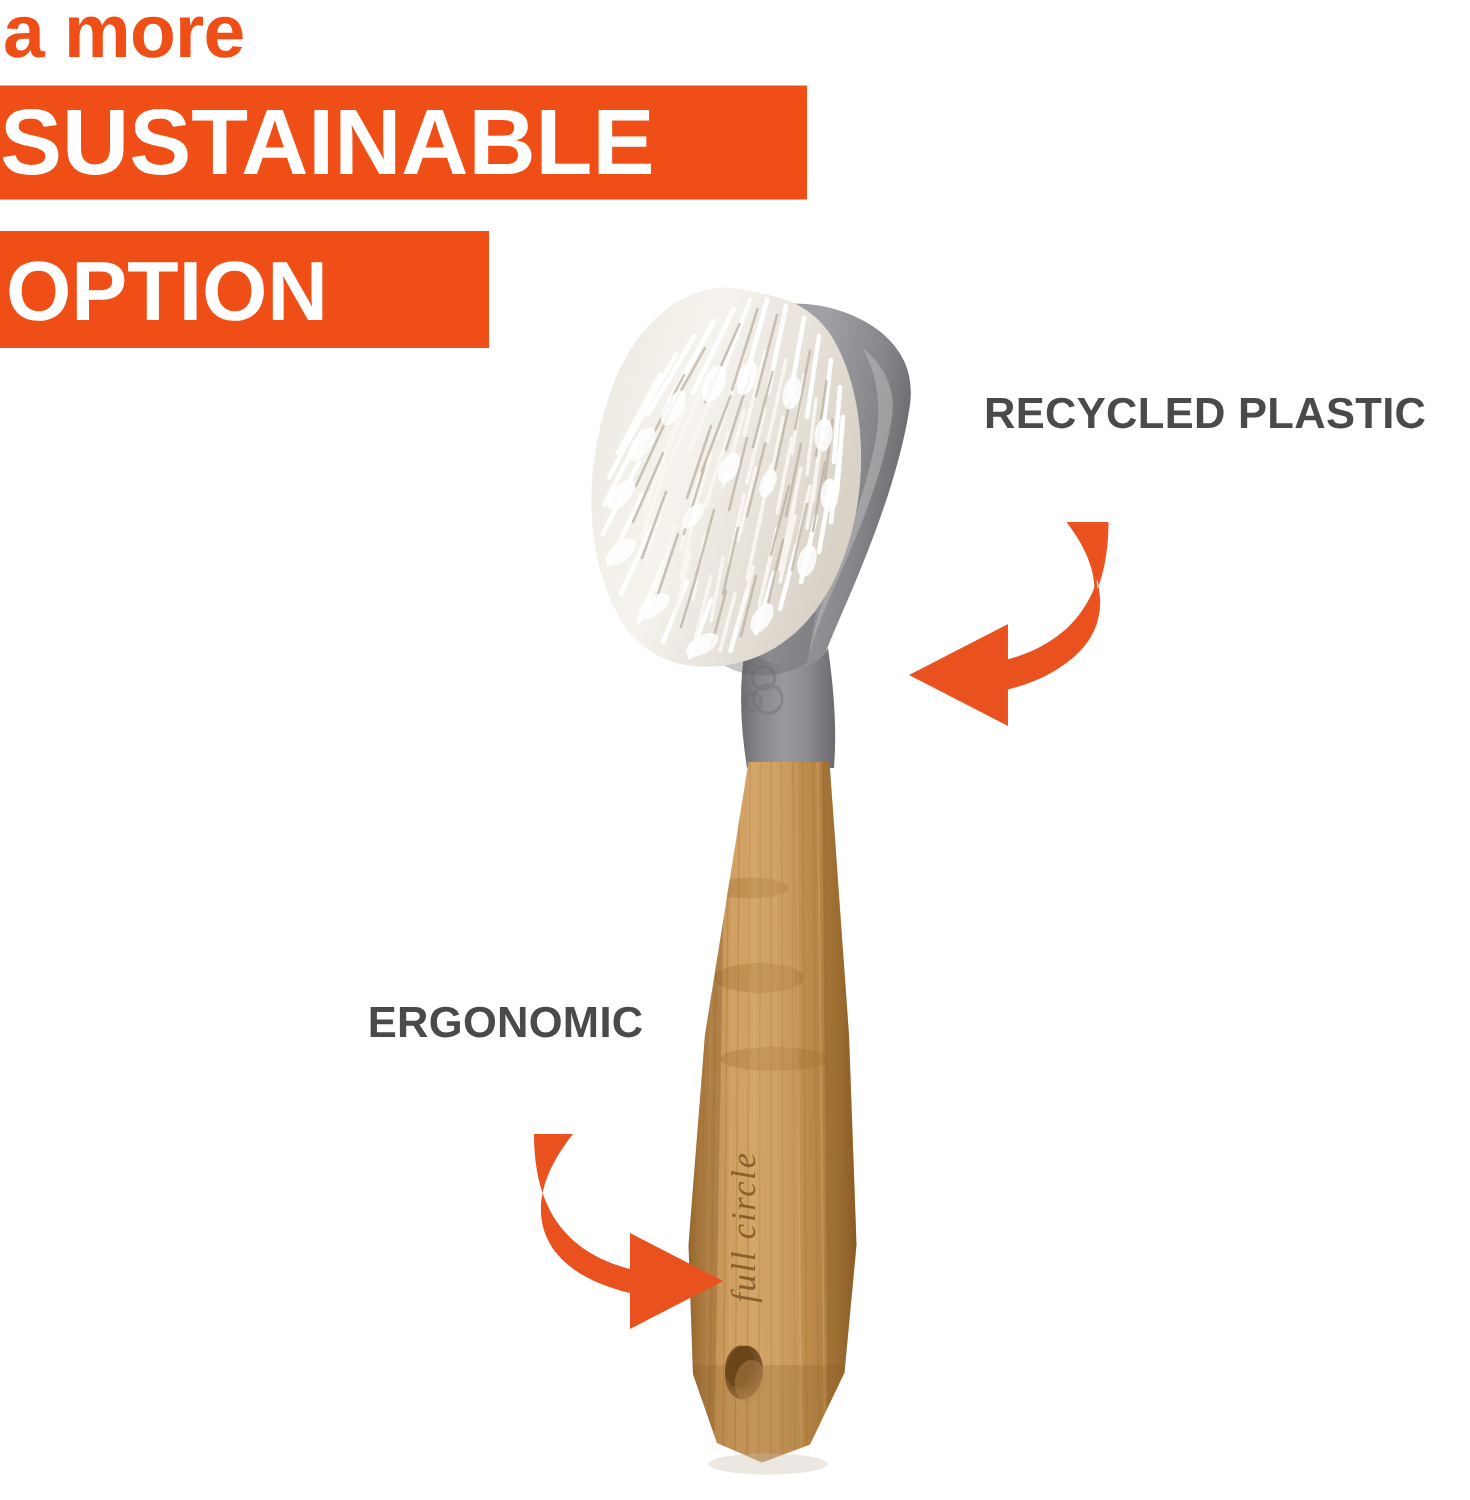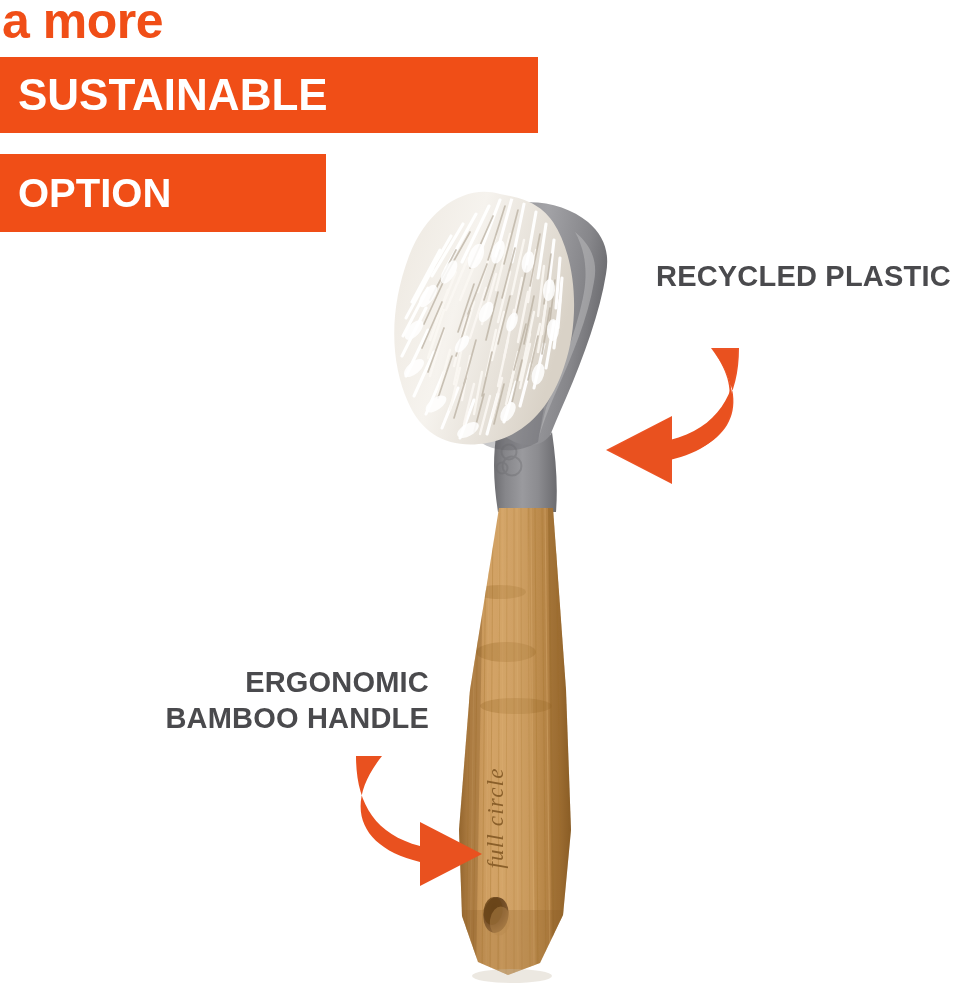--- a/index.html
+++ b/index.html
@@ -20,27 +20,27 @@
     color:#F04E17;letter-spacing:-0.5px;white-space:nowrap;
   }
   .hl-band{
     position:absolute;background:#F04E17;color:#fff;
     font-weight:700;white-space:nowrap;
     display:flex;align-items:center;
   }
   .hl-band span{display:block;}
   #band-sustainable{
     left:0;top:57px;width:538px;height:76px;
-    font-size:44px;letter-spacing:0px;
-    padding-left:18px;box-sizing:border-box;
+    font-size:62px;letter-spacing:0px;
+    box-sizing:border-box;
   }
   #band-option{
     left:0;top:154px;width:326px;height:78px;
-    font-size:40px;letter-spacing:0px;
-    padding-left:18px;box-sizing:border-box;
+    font-size:56px;letter-spacing:0px;
+    padding-left:4px;box-sizing:border-box;
   }
 
   
   .callout{
     position:absolute;color:#4A4A4D;font-weight:700;
     font-size:29px;line-height:36px;letter-spacing:0.2px;
     white-space:nowrap;
   }
   #callout-plastic{left:656px;top:258px;text-align:left;}
   #callout-bamboo{left:17px;top:664px;width:412px;text-align:right;}
@@ -333,21 +333,20 @@
   <svg class="arrow" id="arrow-right" viewBox="0 0 190 150" xmlns="http://www.w3.org/2000/svg">
     <path d="M115,10 L143,10 C143,58 124,92 76,104 L76,78 L10,112 L76,146 L76,120
              C138,106 157,64 115,10 Z" fill="#EC5425"></path>
     <path d="M115,10 C150,52 142,96 84,112 C134,92 148,56 118,14 Z" fill="#EC5425"></path>
     <path d="M117,12 L141,12 C141,56 122,90 74,102 L74,80 L14,112 L74,144 L74,122
              C136,108 154,62 117,12 Z" fill="#E9511F"></path>
   </svg>
 
   <div class="callout" id="callout-bamboo">
     <div>ERGONOMIC</div>
-    <div>BAMBOO HANDLE</div>
   </div>
 
   <svg class="arrow" id="arrow-left" viewBox="0 0 180 140" xmlns="http://www.w3.org/2000/svg">
     <g transform="translate(180,0) scale(-1,1)">
       <path d="M110,8 L136,8 C136,54 118,86 72,98 L72,74 L10,106 L72,138 L72,114
                C132,100 150,58 110,8 Z" fill="#E9511F"></path>
     </g>
   </svg>
 
 </div>

